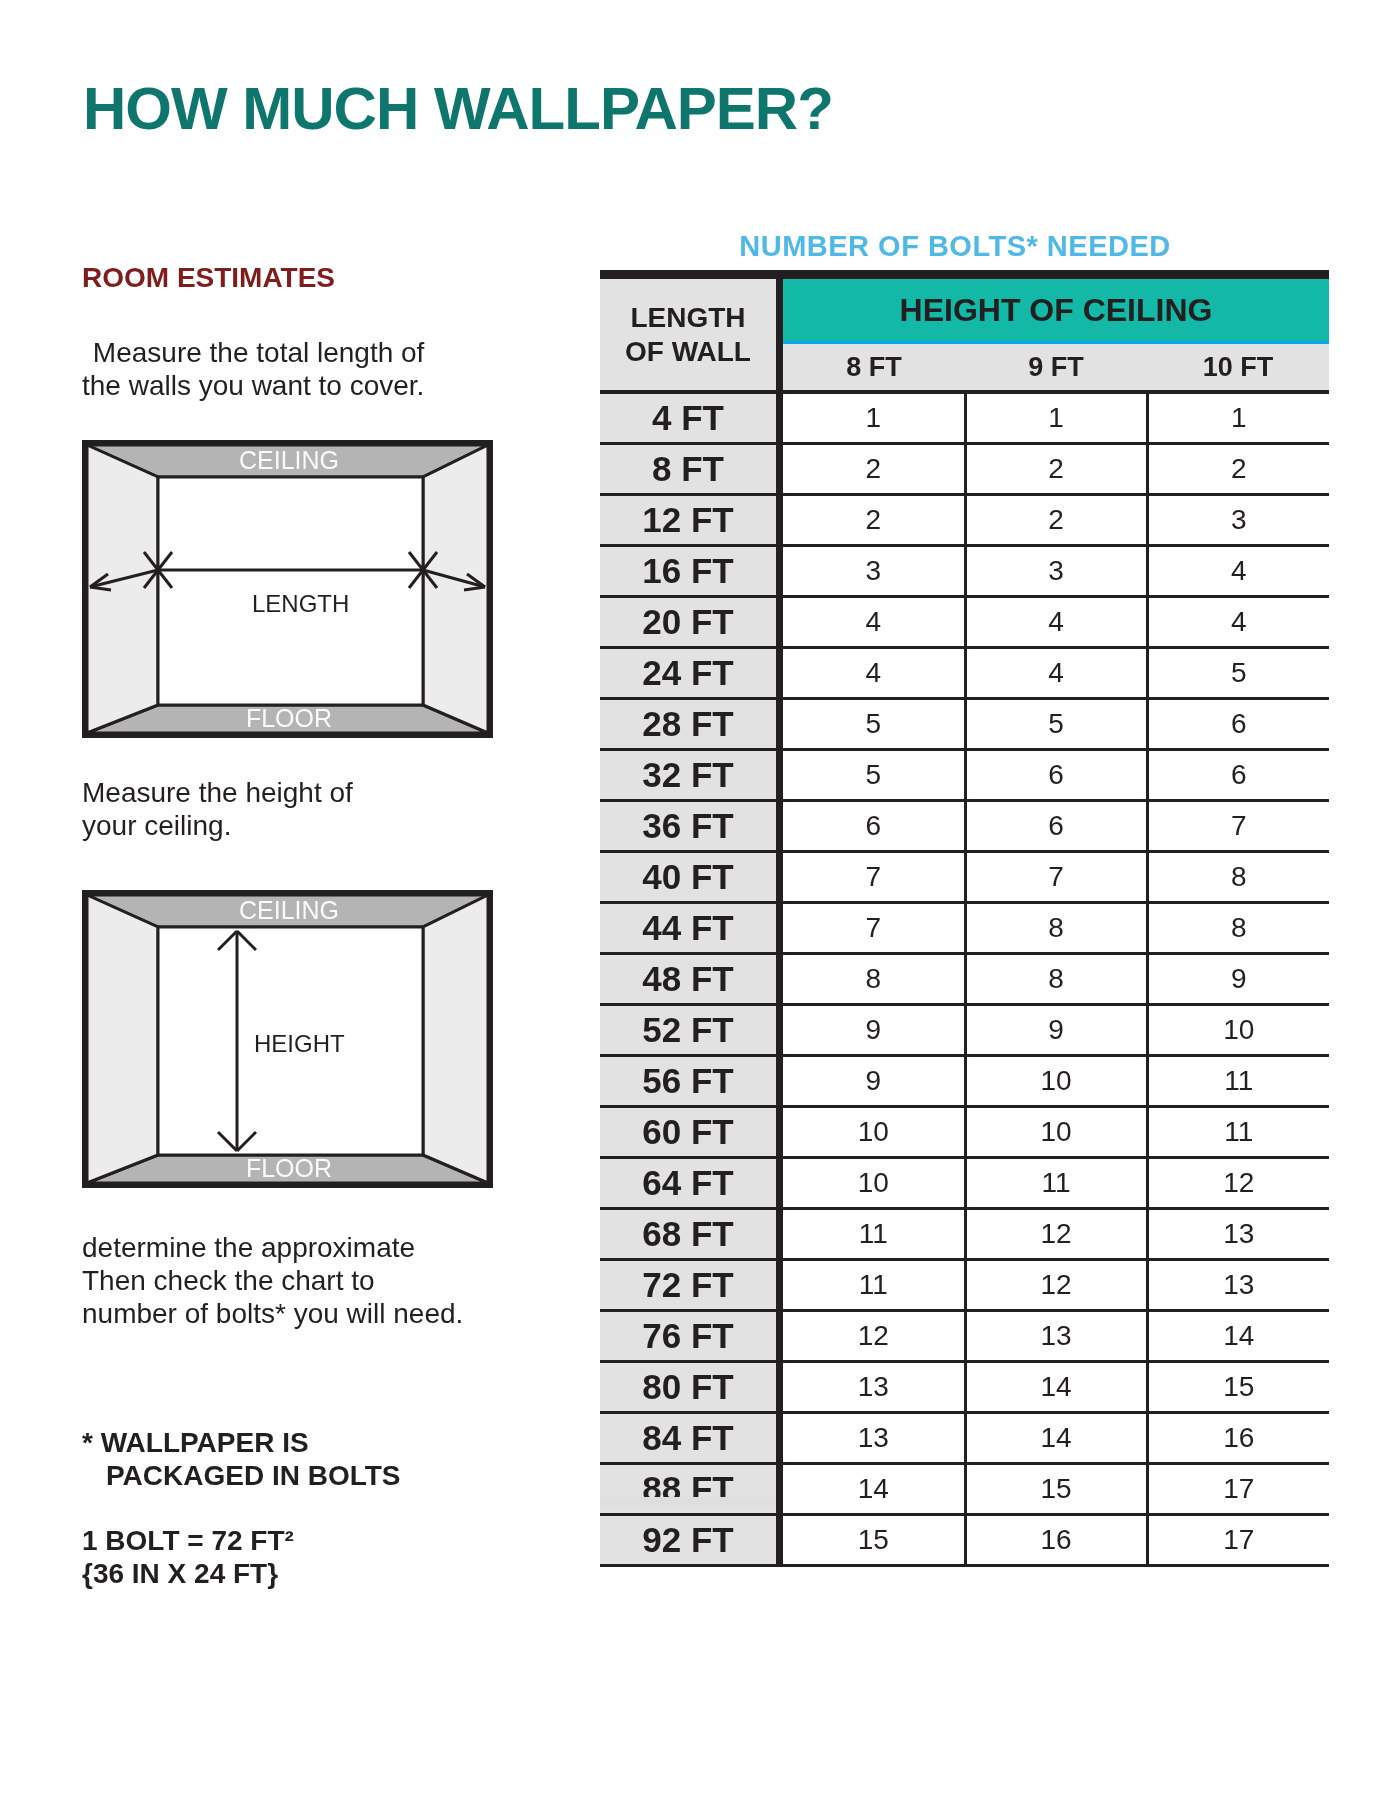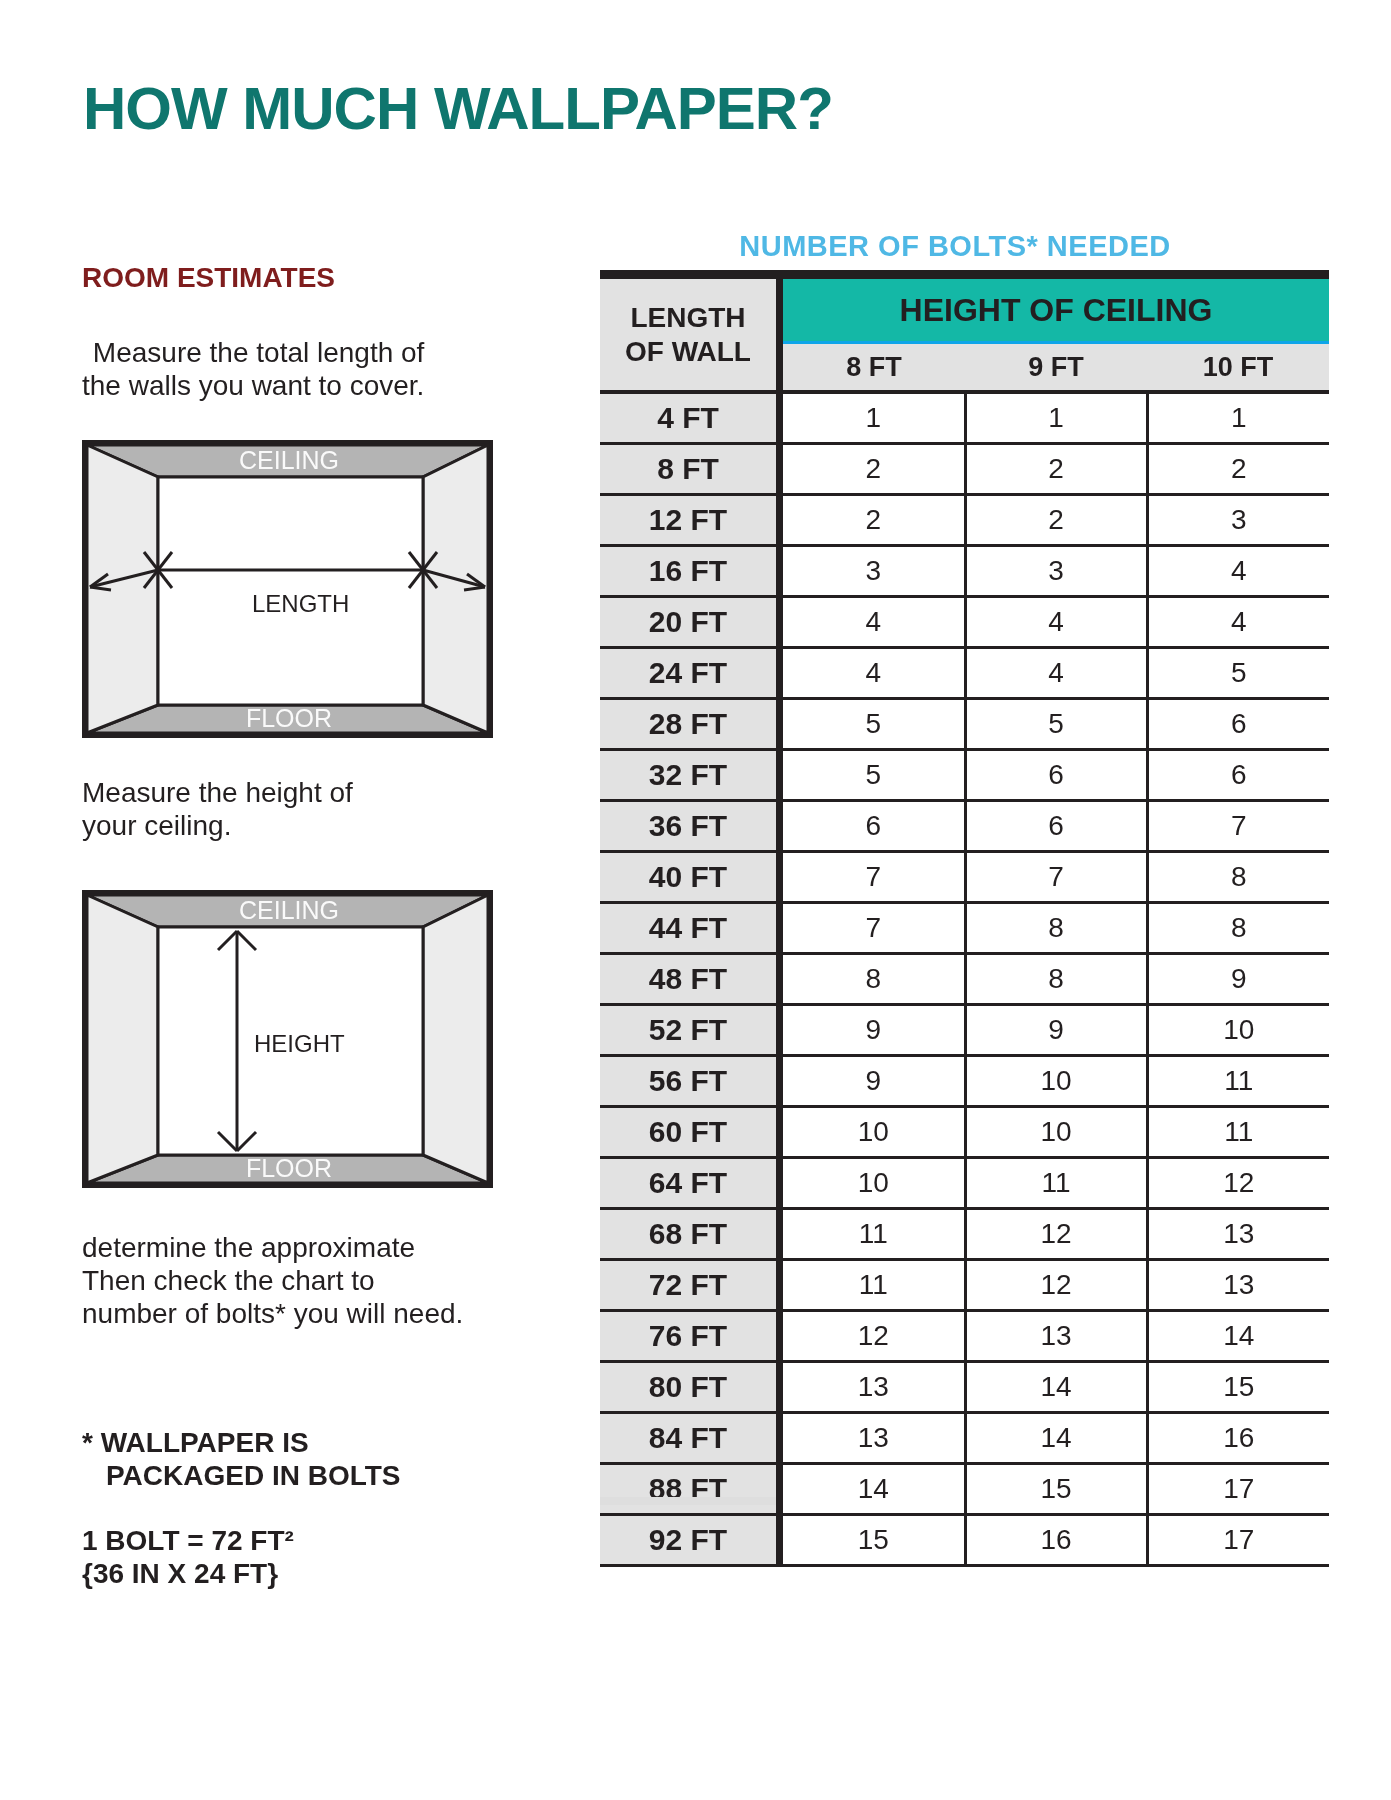--- a/index.html
+++ b/index.html
@@ -90,21 +90,21 @@
     font-weight: bold;
     font-size: 27px;
     height: 46px;
     width: 182px;
   }
   .rl {
     background: #e2e2e2;
     border-right: 7px solid #231f20;
     border-bottom: 3px solid #231f20;
     font-weight: bold;
-    font-size: 30px;
+    font-size: 35px;
     height: 48px;
   }
   .v {
     font-size: 28px;
     border-bottom: 3px solid #231f20;
     background: #ffffff;
   }
   .v + .v { border-left: 3px solid #231f20; }
 
   .table-stub {

